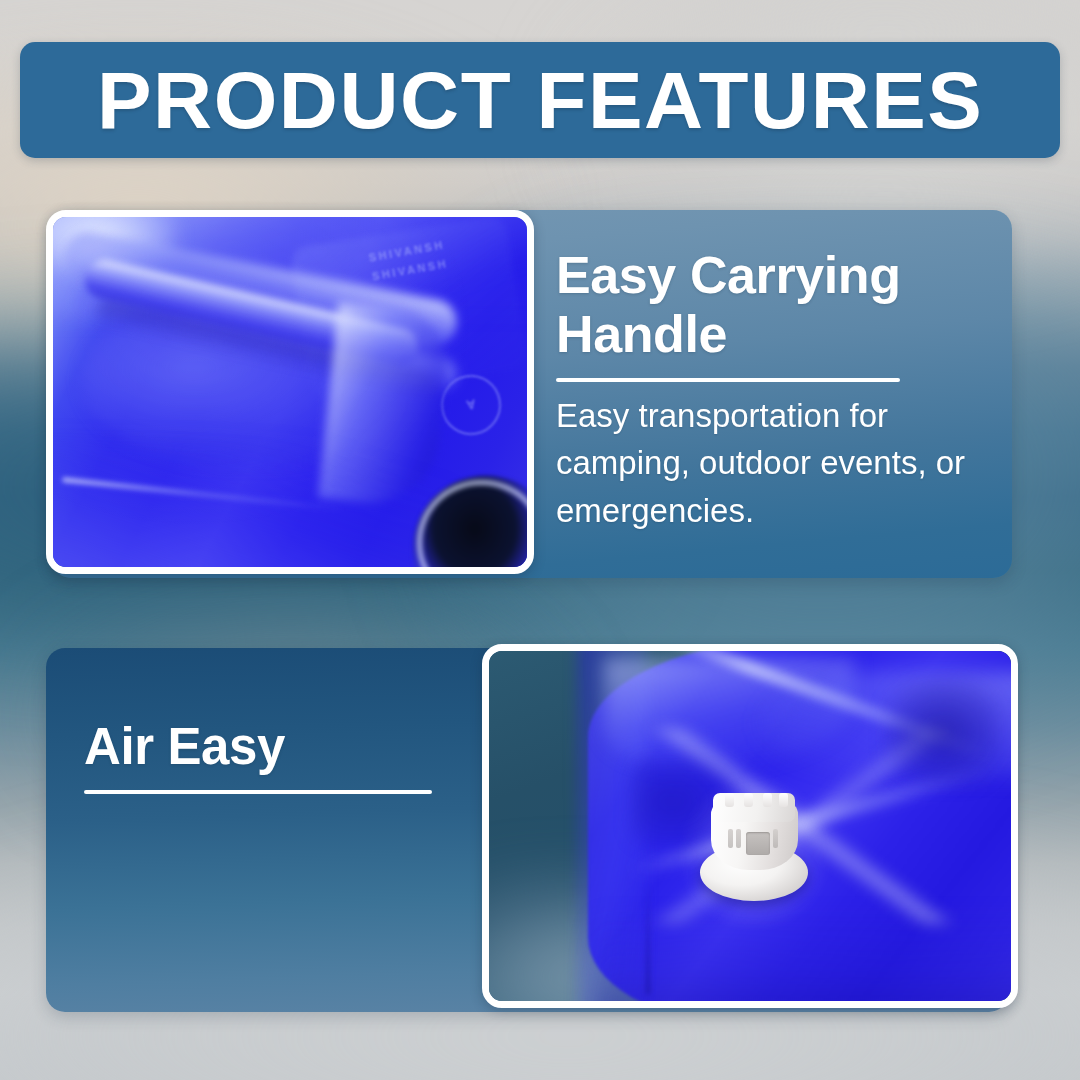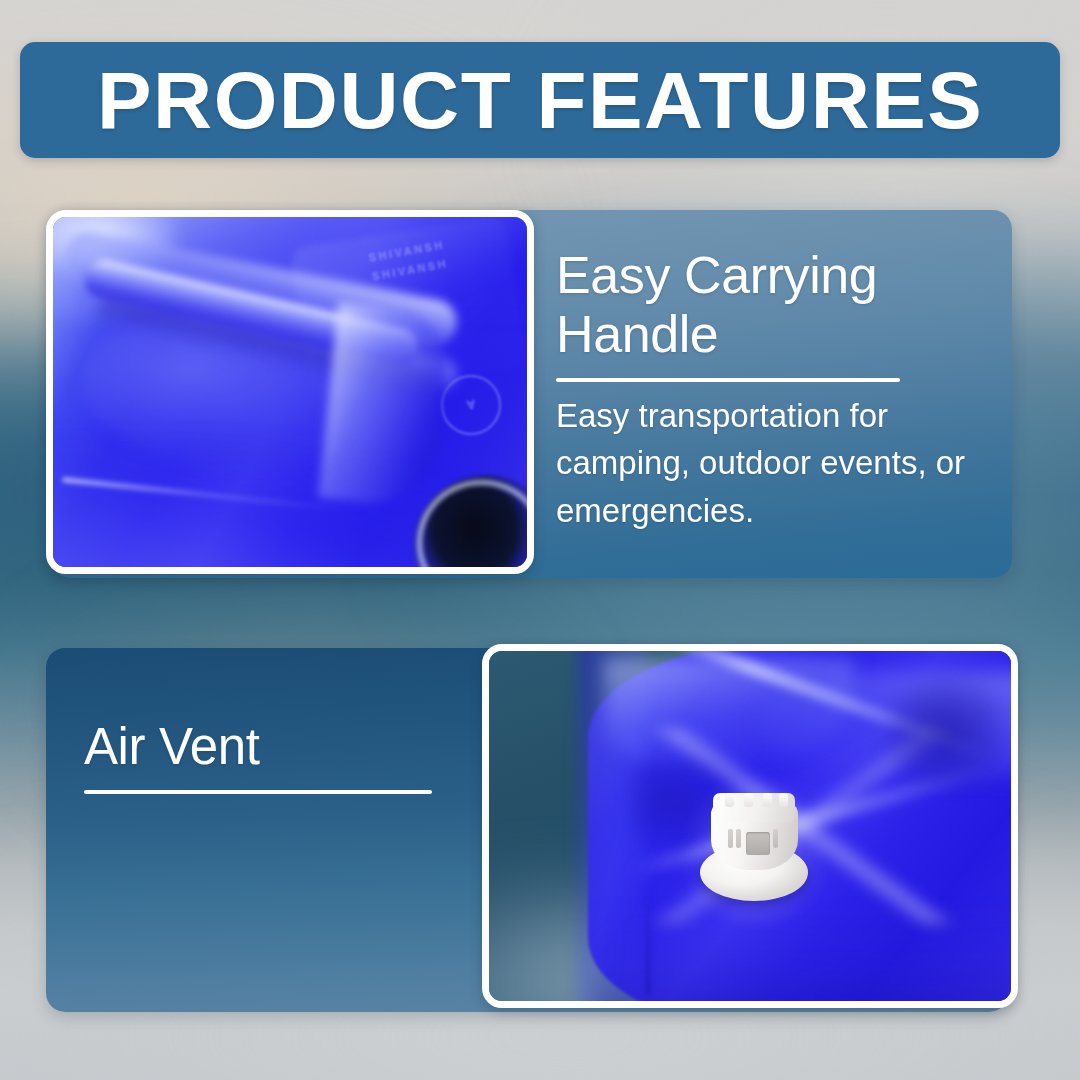--- a/index.html
+++ b/index.html
@@ -550,21 +550,21 @@
     width: 420px;
   }
   .txt-2 {
     left: 84px;
     top: 718px;
     width: 372px;
   }
   .feat-title {
     color: #ffffff;
     font-size: 52px;
-    font-weight: normal;
+    font-weight: bold;
     line-height: 1.13;
     letter-spacing: -0.4px;
     margin: 0;
     text-shadow: 0 1px 3px rgba(20,40,60,0.22);
   }
   .txt-2 .feat-title { font-size: 51px; }
   .rule {
     height: 4px;
     background: #ffffff;
     margin: 14px 0 10px 0;
@@ -631,21 +631,21 @@
 
   <div class="txt txt-1">
     <h2 class="feat-title">Easy Carrying Handle</h2>
     <div class="rule"></div>
     <p class="feat-desc">Easy transportation for camping, outdoor events, or emergencies.</p>
   </div>
 
   <div class="card card-2"></div>
 
   <div class="txt txt-2">
-    <h2 class="feat-title">Air Vent</h2>
+    <h2 class="feat-title">Air Easy</h2>
     <div class="rule"></div>
   </div>
 
   <div class="photo-frame photo-2">
     <div class="photo-inner">
       <div class="jc2-bg"></div>
       <div class="jc2-bg-glow"></div>
       <div class="jc2-body"></div>
       <div class="jc2-left-edge"></div>
       <div class="jc2-ridge-a"></div>

